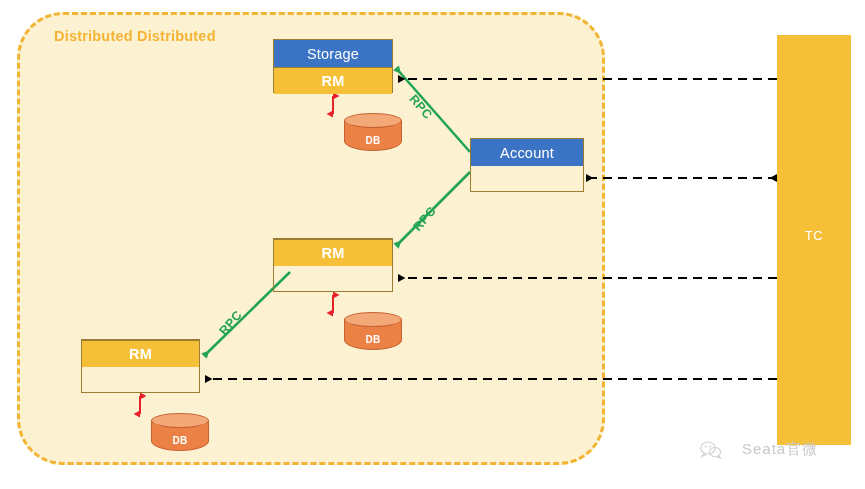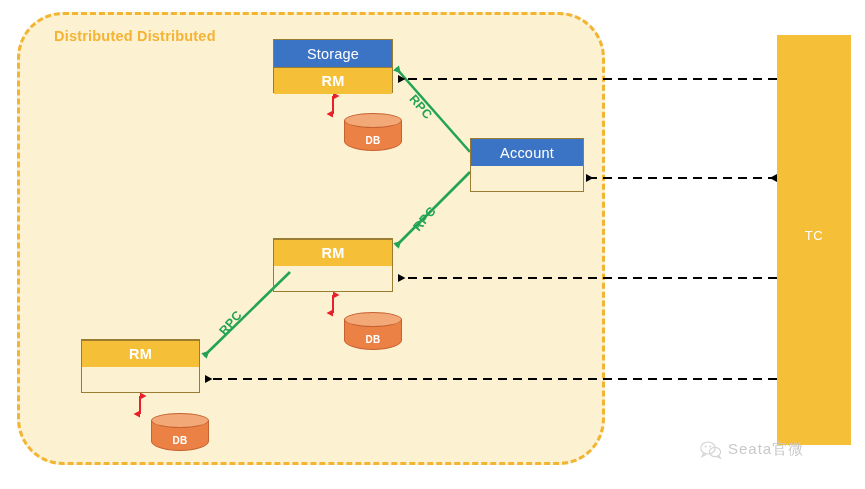--- a/index.html
+++ b/index.html
@@ -61,21 +61,21 @@
     letter-spacing:.5px;
   }
 
   .rpc-lbl{
     position:absolute;color:#23a455;font-size:12.5px;font-weight:bold;
     letter-spacing:.3px;transform-origin:center center;white-space:nowrap;
   }
 
   .watermark{
     position:absolute;left:700px;top:440px;
-    display:flex;align-items:center;gap:6px;
+    display:flex;align-items:center;gap:20px;
     color:#c9c9c9;font-size:15px;letter-spacing:1px;
   }
   .wm-text{color:#c9c9c9;}
 </style>
 </head>
 <body>
 
 <div class="dt-container"></div>
 <div class="dt-title">Distributed Distributed</div>
 

